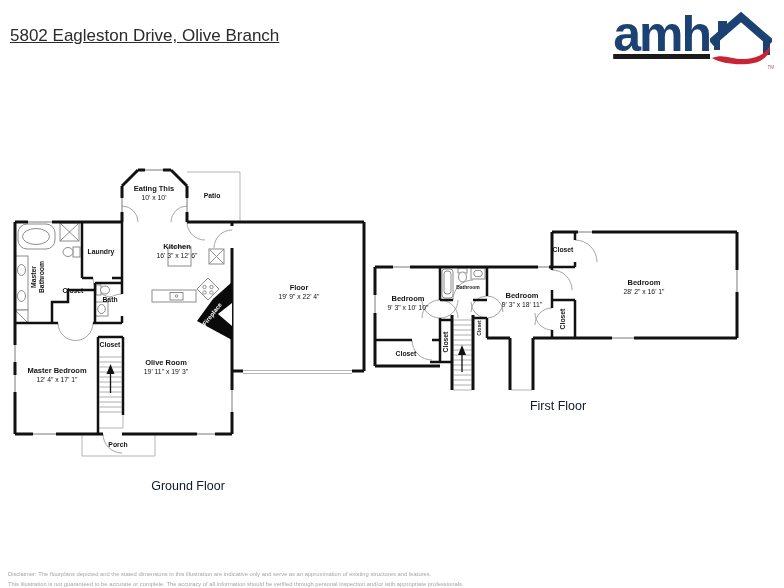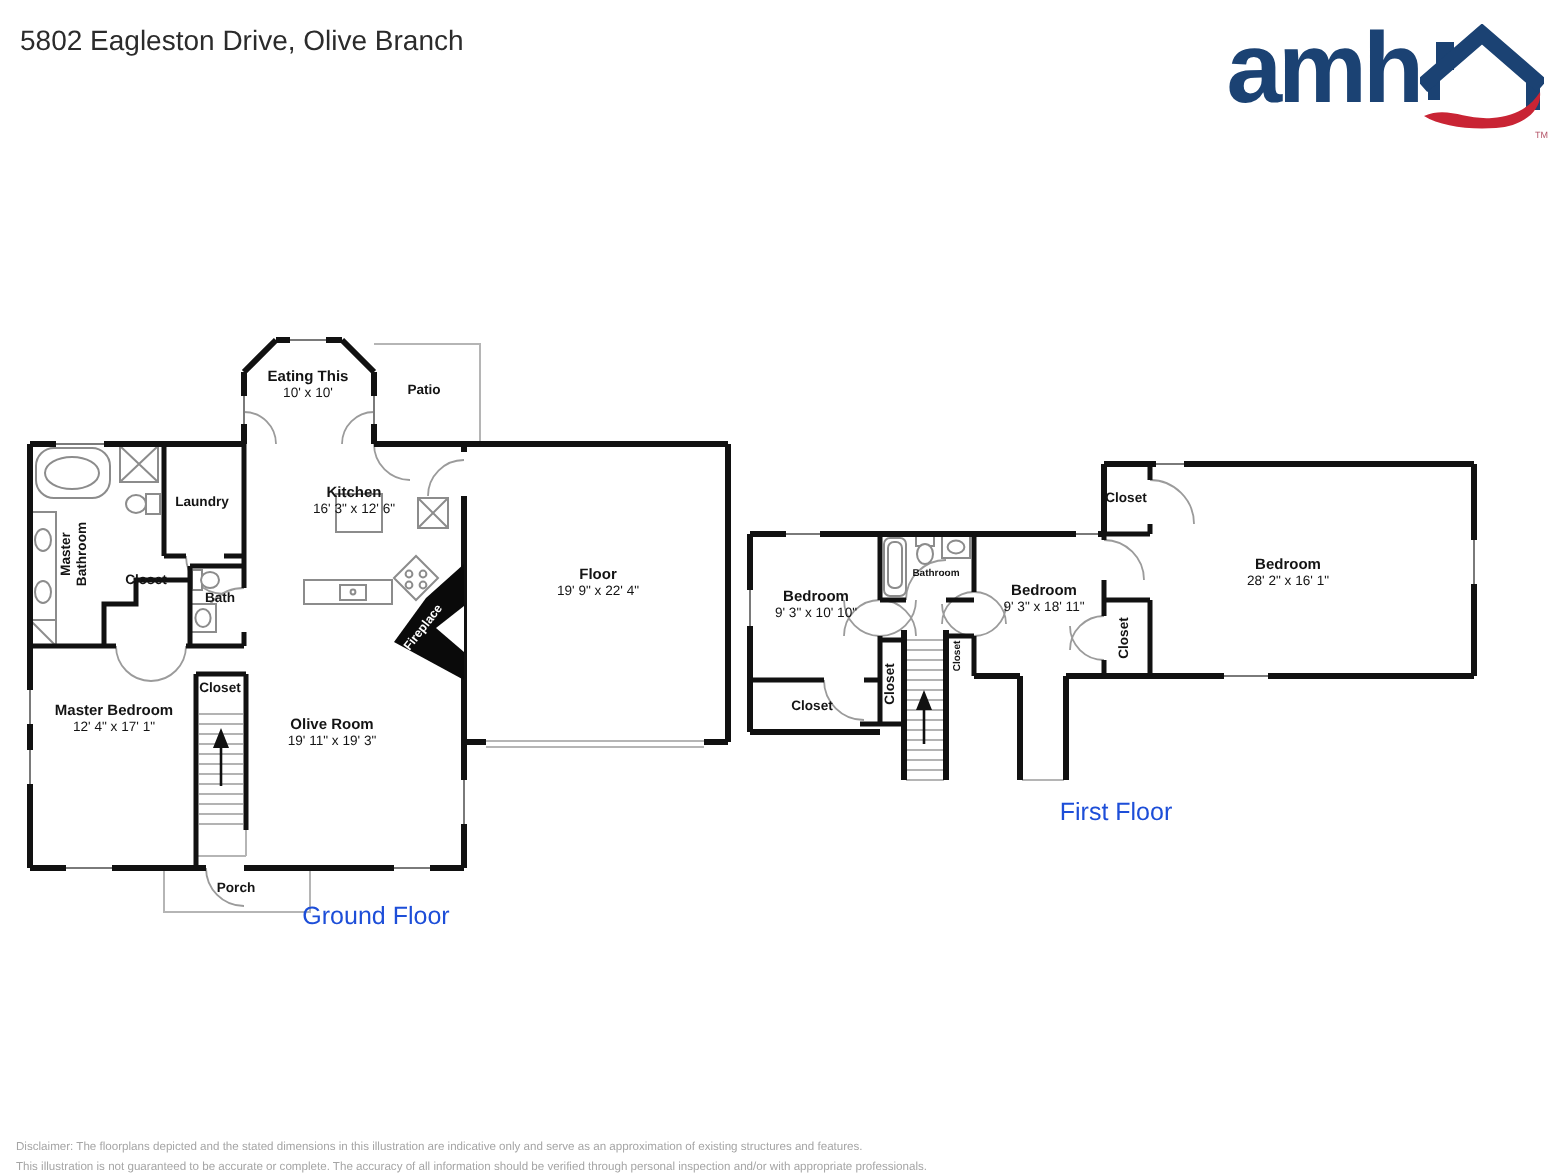--- a/index.html
+++ b/index.html
@@ -3,23 +3,23 @@
 <meta charset="utf-8">
 <style>
   html,body{margin:0;padding:0;}
   body{
     width:784px;height:588px;position:relative;overflow:hidden;
     background:#ffffff;
     font-family:"Liberation Sans", sans-serif;
     color:#1a1a1a;
   }
   .abs{position:absolute;}
-  #address{left:10px;top:12px;font-size:14px;color:#2b2b2b;}
-  
-  #logo{top:12px;right:12px;height:54px;display:flex;align-items:flex-start;}
+  #address{left:10px;top:26px;font-size:17px;color:#2b2b2b;text-decoration:underline;}
+  
+  #logo{top:12px;right:12px;height:54px;display:flex;align-items:flex-start;text-decoration:underline;}
   .amh{
     font-size:50px;font-weight:bold;line-height:44px;
     letter-spacing:-2px;color:var(--logo_blue,#1b4273);
   }
   .tm{position:absolute;right:-2px;bottom:-4px;font-size:4.5px;color:#b5566a;}
   .house-line{stroke:var(--logo_blue,#1b4273);fill:none;}
   .house-fill{fill:var(--logo_blue,#1b4273);}
   .swoosh{fill:var(--logo_red,#c92434);}
   
   #plan{left:0;top:0;}
@@ -34,21 +34,21 @@
   .lbl{position:absolute;transform:translate(-50%,-50%);text-align:center;
        line-height:1.18;white-space:nowrap;color:#141414;}
   .rn{font-weight:bold;font-size:7.5px;}
   .rd{font-size:6.8px;}
   .sm .rn{font-size:6.8px;}
   .tiny .rn{font-size:5px;}
   .rot{transform:translate(-50%,-50%) rotate(-90deg);}
   .fp-lbl{transform:translate(-50%,-50%) rotate(-52deg);color:#ffffff;}
   .fp-lbl .rn{font-size:6.2px;}
   .floor-title{position:absolute;transform:translate(-50%,-50%);
-       font-size:12.5px;color:#1d4ed8;white-space:nowrap;}
+       font-size:12.5px;color:#0f172a;white-space:nowrap;}
   
   .footer-line{left:8px;font-size:5.8px;color:var(--disclaimer,#a5a5a5);white-space:nowrap;}
 </style>
 </head>
 <body>
 
 <div id="address" class="abs">5802 Eagleston Drive, Olive Branch</div>
 
 <div id="logo" class="abs">
   <span class="amh">amh</span>
@@ -214,32 +214,32 @@
 <div class="lbl fp-lbl" style="left:212px;top:314px">
   <div class="rn">Fireplace</div>
 </div>
 <div class="lbl" style="left:299px;top:292px">
   <div class="rn">Floor</div>
   <div class="rd">19' 9" x 22' 4"</div>
 </div>
 <div class="lbl sm" style="left:110px;top:345px">
   <div class="rn">Closet</div>
 </div>
-<div class="lbl" style="left:57px;top:360px">
+<div class="lbl" style="left:57px;top:375px">
   <div class="rn">Master Bedroom</div>
   <div class="rd">12' 4" x 17' 1"</div>
 </div>
 <div class="lbl" style="left:166px;top:367px">
   <div class="rn">Olive Room</div>
   <div class="rd">19' 11" x 19' 3"</div>
 </div>
 <div class="lbl sm" style="left:118px;top:445px">
   <div class="rn">Porch</div>
 </div>
-<div class="floor-title" style="left:188px;top:458px">Ground Floor</div>
+<div class="floor-title" style="left:188px;top:486px">Ground Floor</div>
 
 <div class="lbl" style="left:408px;top:303px">
   <div class="rn">Bedroom</div>
   <div class="rd">9' 3" x 10' 10"</div>
 </div>
 <div class="lbl tiny" style="left:468px;top:288px">
   <div class="rn">Bathroom</div>
 </div>
 <div class="lbl" style="left:522px;top:300px">
   <div class="rn">Bedroom</div>

